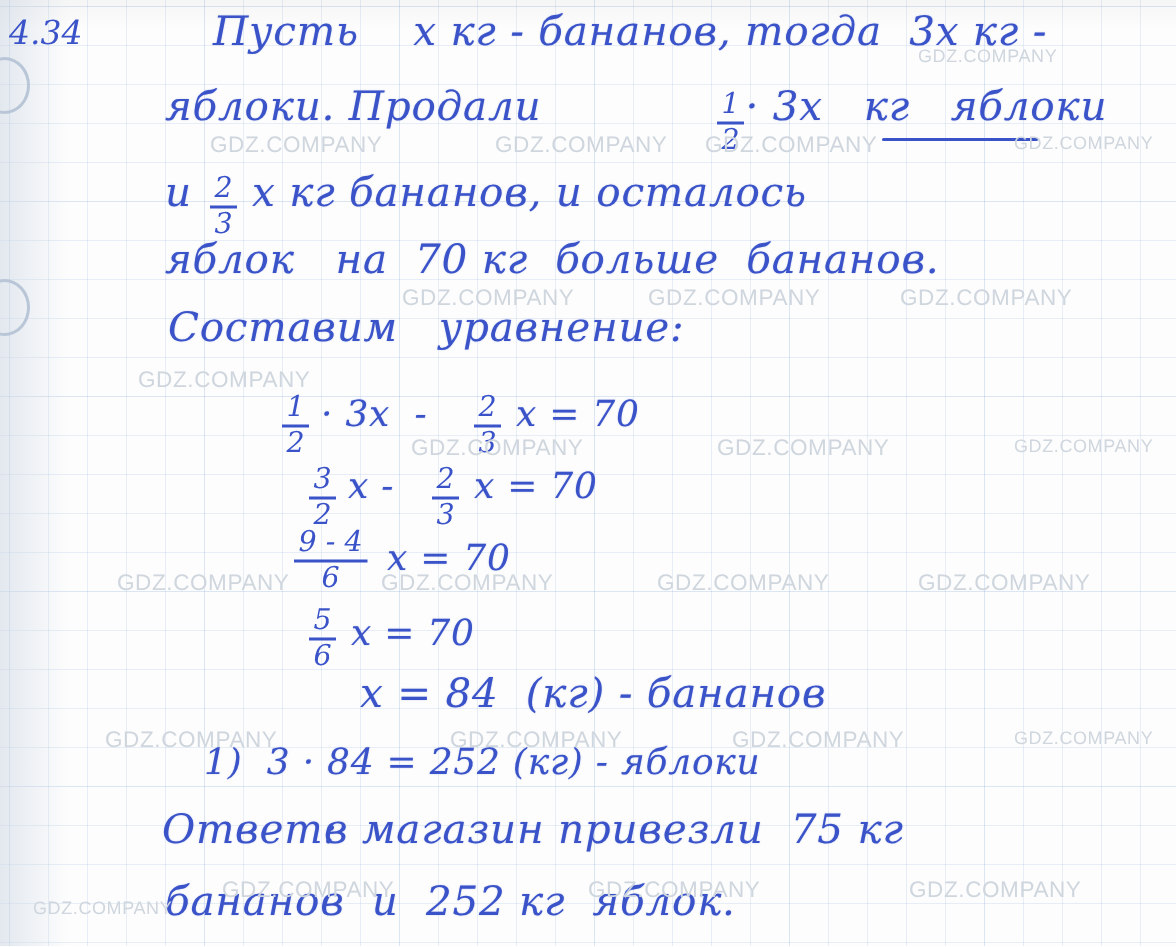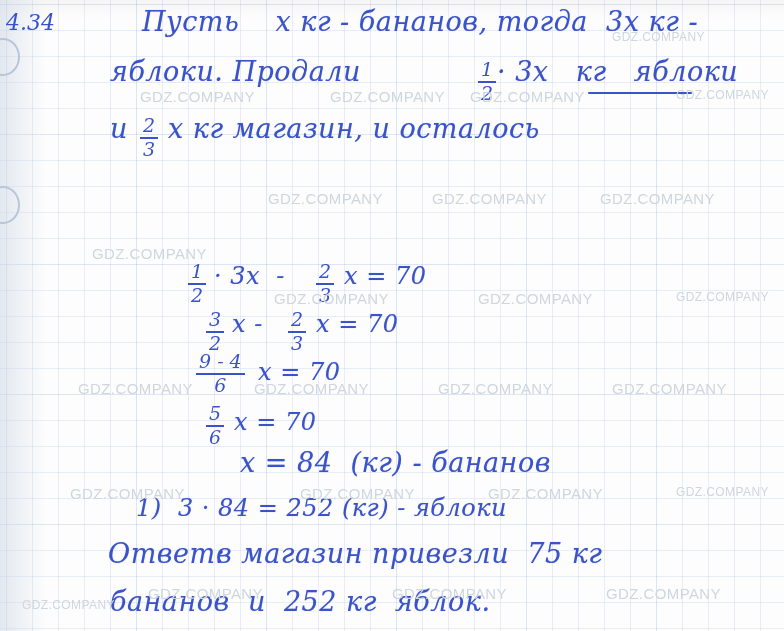--- a/index.html
+++ b/index.html
@@ -152,23 +152,25 @@
   <div class="stroke" style="left:588px; top:92px; width:104px;"></div>
 
   <div class="hw big" style="left:110px; top:113px;">и</div>
 
   <div class="frac" style="left:140px; top:116px;">
     <span class="num">2</span>
     <span class="bar"></span>
     <span class="den">3</span>
   </div>
 
-  <div class="hw big" style="left:168px; top:113px;">x кг магазин, и осталось</div>
-
-
+  <div class="hw big" style="left:168px; top:113px;">x кг бананов, и осталось</div>
+
+  <div class="hw big" style="left:110px; top:158px;">яблок   на  70 кг  больше  бананов.</div>
+
+  <div class="hw big" style="left:112px; top:203px;">Составим   уравнение:</div>
 
   <div class="frac" style="left:188px; top:262px;">
     <span class="num">1</span>
     <span class="bar"></span>
     <span class="den">2</span>
   </div>
   <div class="hw med" style="left:214px; top:262px;">· 3x  -</div>
   <div class="frac" style="left:316px; top:262px;">
     <span class="num">2</span>
     <span class="bar"></span>

